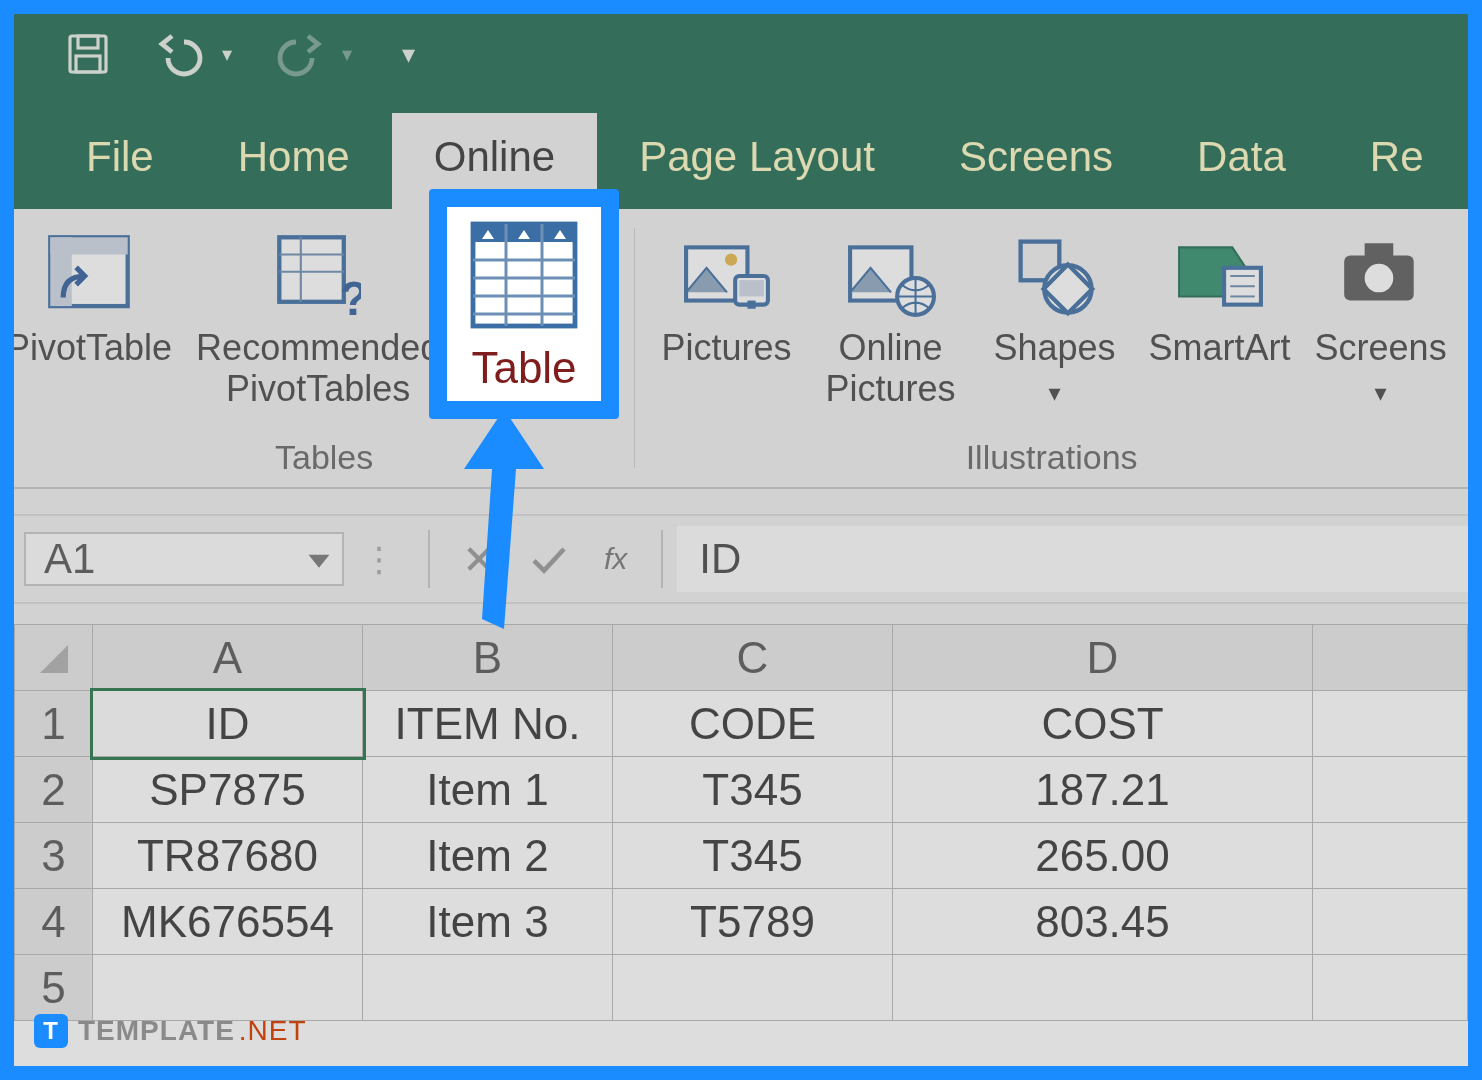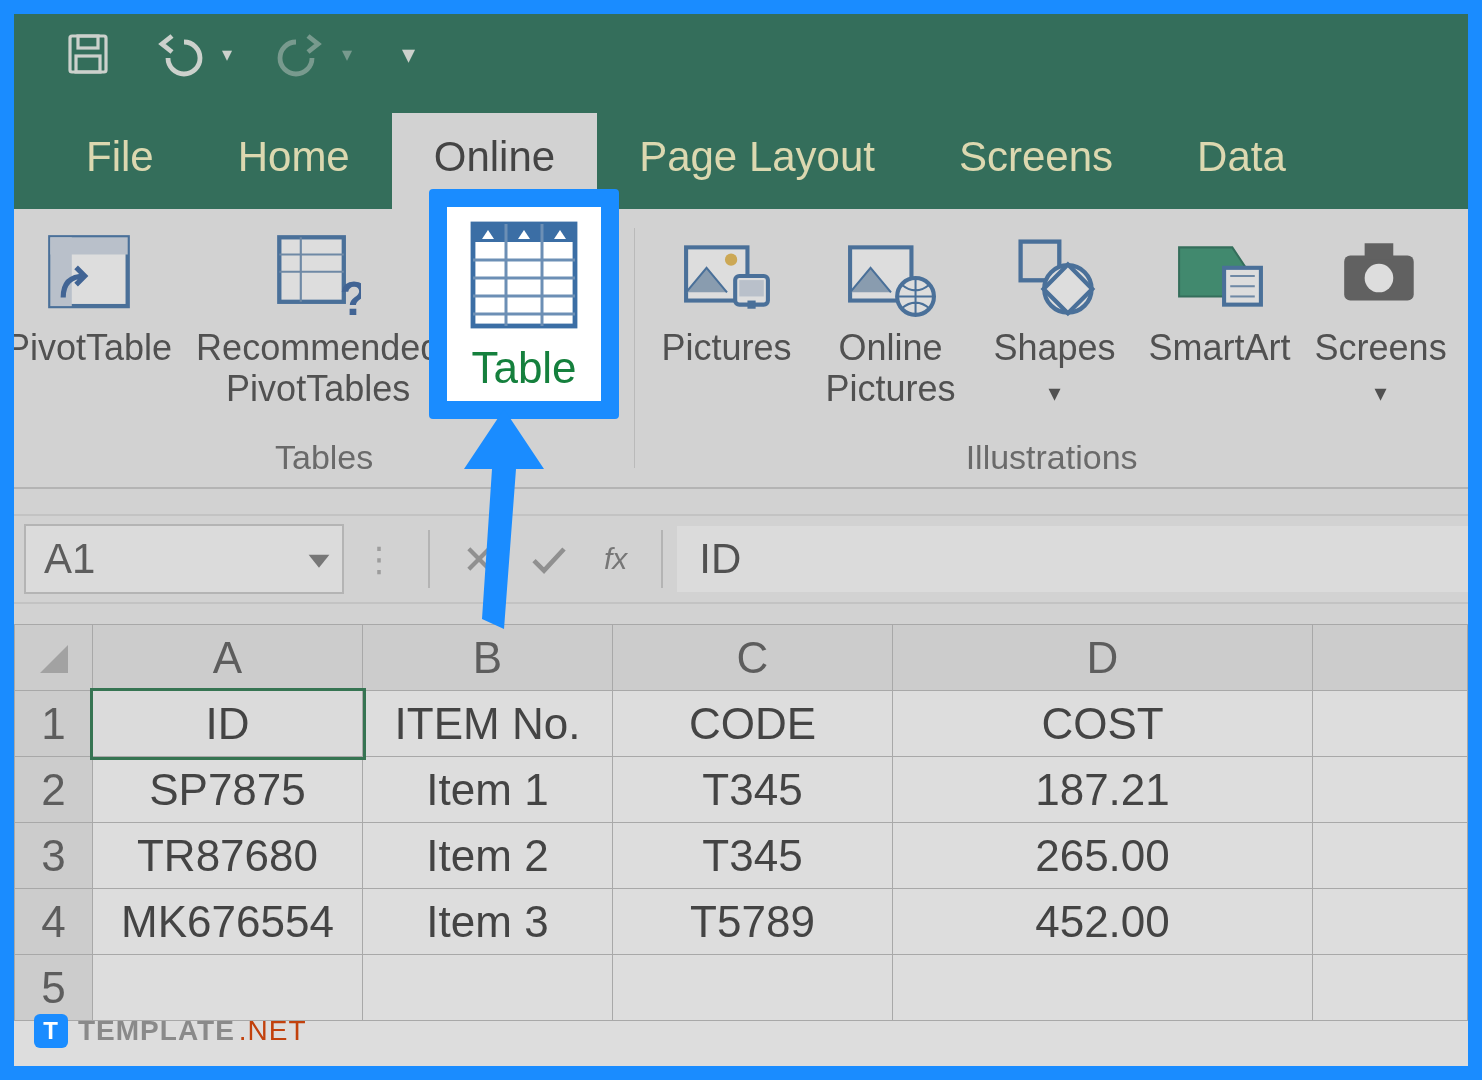--- a/index.html
+++ b/index.html
@@ -54,31 +54,31 @@
 }
 .rbtn .ricon { width: 90px; height: 90px; display: flex; align-items: center; justify-content: center; }
 .rbtn .rlabel { font-size: 36px; color: #444; text-align: center; line-height: 1.15; margin-top: 6px; white-space: pre; }
 .divider { width: 1px; background: #d0d0d0; height: 240px; align-self: center; }
 
 .highlight-box {
   position: absolute; z-index: 80; background: #fff;
   border: 18px solid #1a8cff; border-radius: 4px;
   display: flex; flex-direction: column; align-items: center; justify-content: center;
 }
-.highlight-box .rlabel { font-size: 44px; color: #15803d; margin-top: 8px; }
+.highlight-box .rlabel { font-size: 44px; color: #7f1d1d; margin-top: 8px; }
 
 .arrow-svg { position: absolute; z-index: 90; pointer-events: none; }
 
 .fbar {
   position: absolute; left: 0; top: 500px; right: 0; height: 90px;
   display: flex; align-items: center; background: #f1f1f1;
   border-top: 2px solid #dcdcdc; border-bottom: 2px solid #dcdcdc;
 }
 .name-box {
-  width: 320px; height: 70px; margin-left: 10px; background: #fdfdfd;
+  width: 320px; height: 54px; margin-left: 10px; background: #fdfdfd;
   border: 2px solid #c8c8c8; display: flex; align-items: center;
   font-size: 42px; color: #555; padding: 0 18px; position: relative;
 }
 .name-box .dd { position: absolute; right: 10px; top: 50%; transform: translateY(-50%); }
 .fbar .sep { width: 2px; height: 58px; background: #c8c8c8; margin: 0 14px; }
 .fbar .fbtn { width: 70px; display: flex; align-items: center; justify-content: center; color: #888; cursor: pointer; }
 .fbar .fx { font-style: italic; font-size: 30px; color: #777; margin: 0 20px; }
 .formula-input {
   flex: 1; height: 66px; font-size: 42px; color: #444; padding: 0 22px;
   background: #fdfdfd; border: none; outline: none;
@@ -142,20 +142,21 @@
     <span style="color:#e8efe9;font-size:26px;margin-left:10px;">▾</span>
   </div>
 
   <div class="ribbon-tabs">
     <div class="tab">File</div>
     <div class="tab">Home</div>
     <div class="tab active">Online</div>
     <div class="tab">Page Layout</div>
     <div class="tab">Screens</div>
     <div class="tab">Data</div>
+    <div class="tab">Re</div>
   </div>
 
   <div class="ribbon">
     <div class="rgroup" style="min-width:580px">
       <div class="controls">
         <div class="rbtn" style="margin-left:-18px">
           <div class="ricon">
             <svg width="86" height="86" viewBox="0 0 40 40">
               <rect x="2" y="2" width="36" height="32" fill="#fff" stroke="#3b6ea5" stroke-width="2"></rect>
               <rect x="2" y="2" width="10" height="32" fill="#cfd9e6"></rect>
@@ -345,21 +346,21 @@
         <td>Item 2</td>
         <td>T345</td>
         <td>265.00</td>
         <td></td>
       </tr>
       <tr>
         <th class="rowhdr">4</th>
         <td>MK676554</td>
         <td>Item 3</td>
         <td>T5789</td>
-        <td>452.00</td>
+        <td>803.45</td>
         <td></td>
       </tr>
       <tr>
         <th class="rowhdr">5</th>
         <td></td>
         <td></td>
         <td></td>
         <td></td>
         <td></td>
       </tr>

